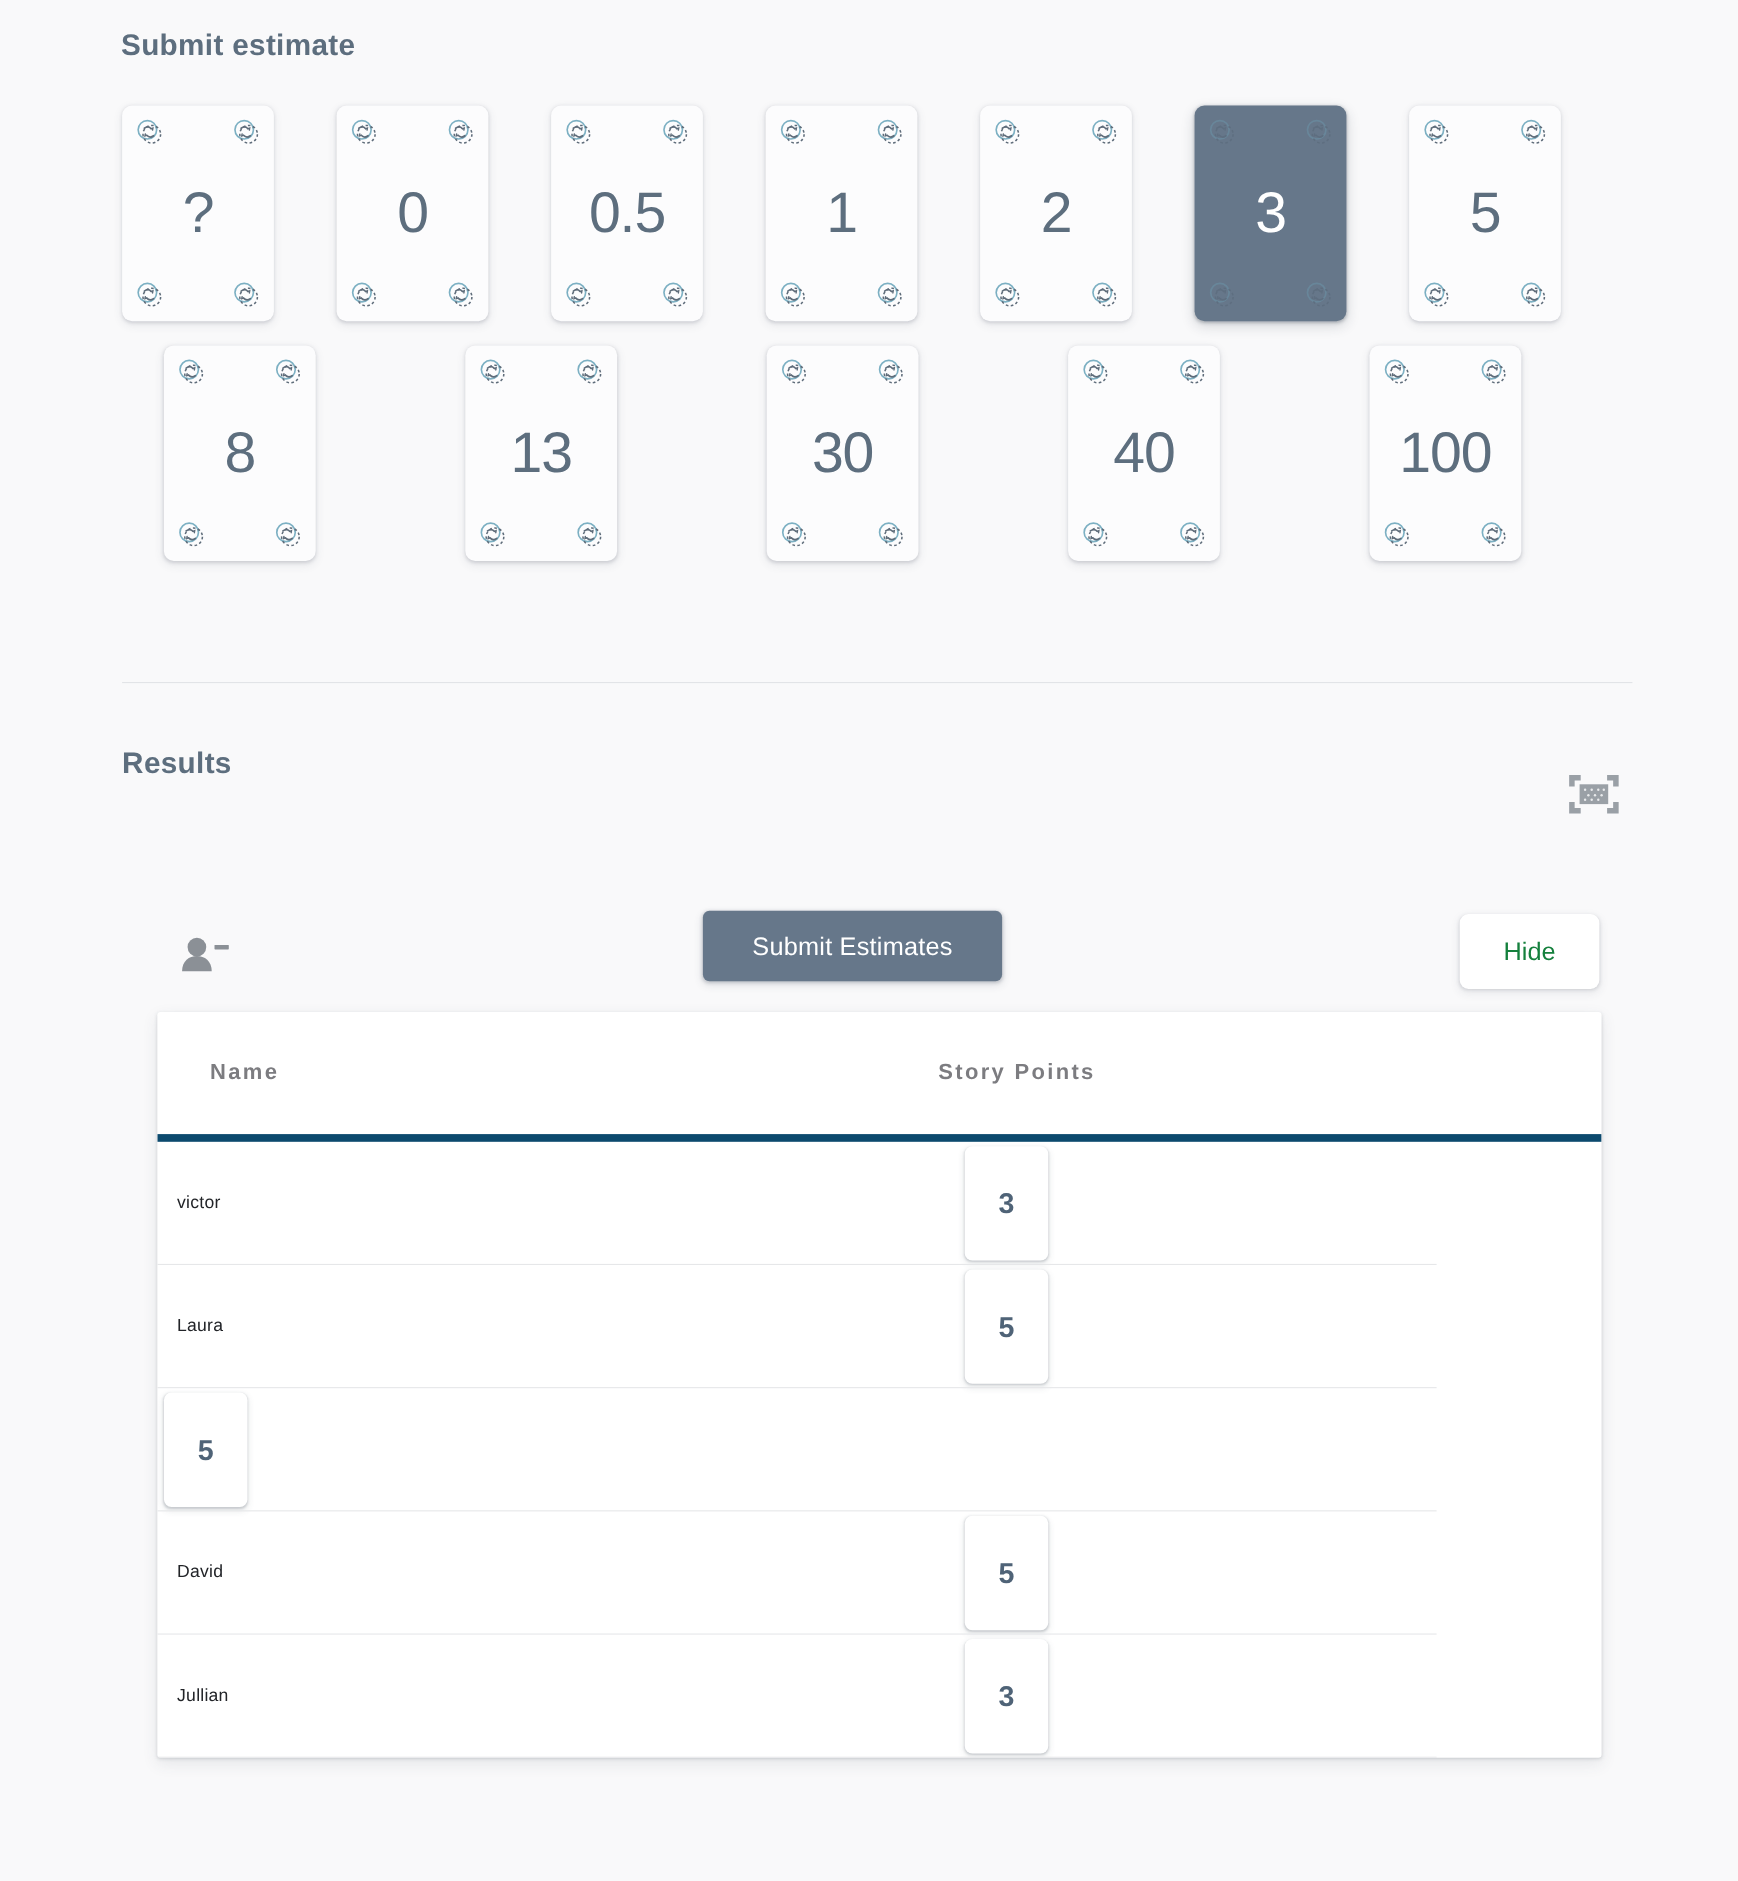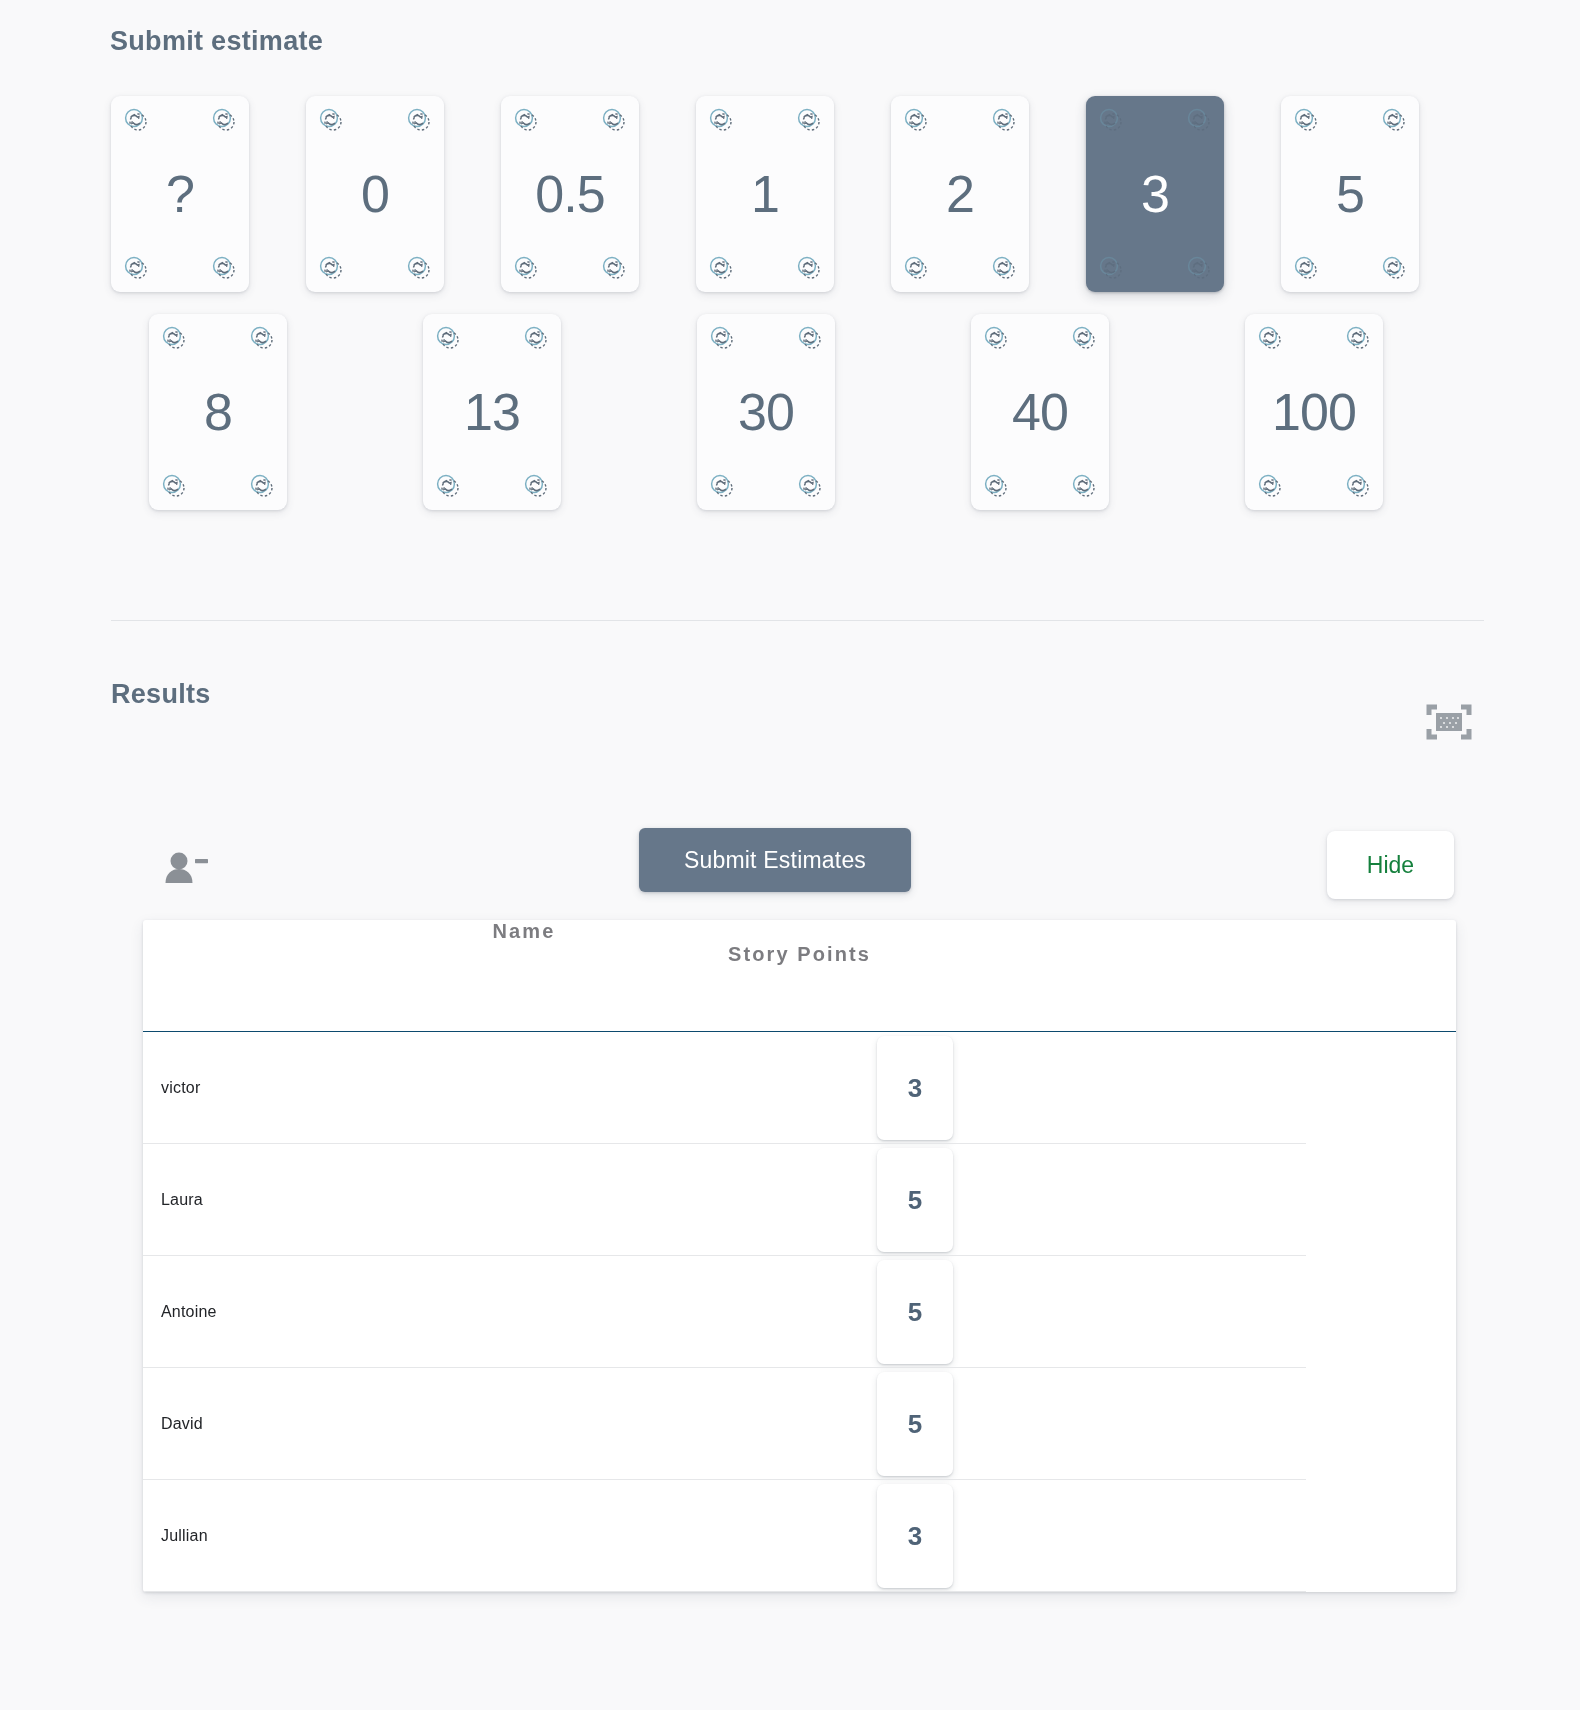--- a/index.html
+++ b/index.html
@@ -159,22 +159,21 @@
     width: 1313px;
     background: #ffffff;
     border-radius: 3px;
     box-shadow: 0 1px 3px rgba(60,70,85,0.18), 0 5px 14px rgba(60,70,85,0.10);
     overflow: hidden;
   }
   .table-head {
     display: flex;
     align-items: center;
     height: 111px;
-    border-bottom: 1px solid #0c4a6e;
-    flex-direction: column;
+    border-bottom: 7px solid #0c4a6e;
   }
   .th {
     font-size: 20px;
     font-weight: bold;
     color: #7c7c80;
     letter-spacing: 2.1px;
   }
   .th.name { padding-left: 48px; width: 710px; box-sizing: border-box; }
   .th.points { }
 
@@ -710,21 +709,20 @@
           <div class="rule"></div>
         </div>
         <div class="table-row">
           <div class="td-name">Laura</div>
           <div class="td-points">
             <div class="mini-card">5</div>
           </div>
           <div class="rule"></div>
         </div>
         <div class="table-row">
-          <div class="td-name">Antoine</div>
           <div class="td-points">
             <div class="mini-card">5</div>
           </div>
           <div class="rule"></div>
         </div>
         <div class="table-row">
           <div class="td-name">David</div>
           <div class="td-points">
             <div class="mini-card">5</div>
           </div>

